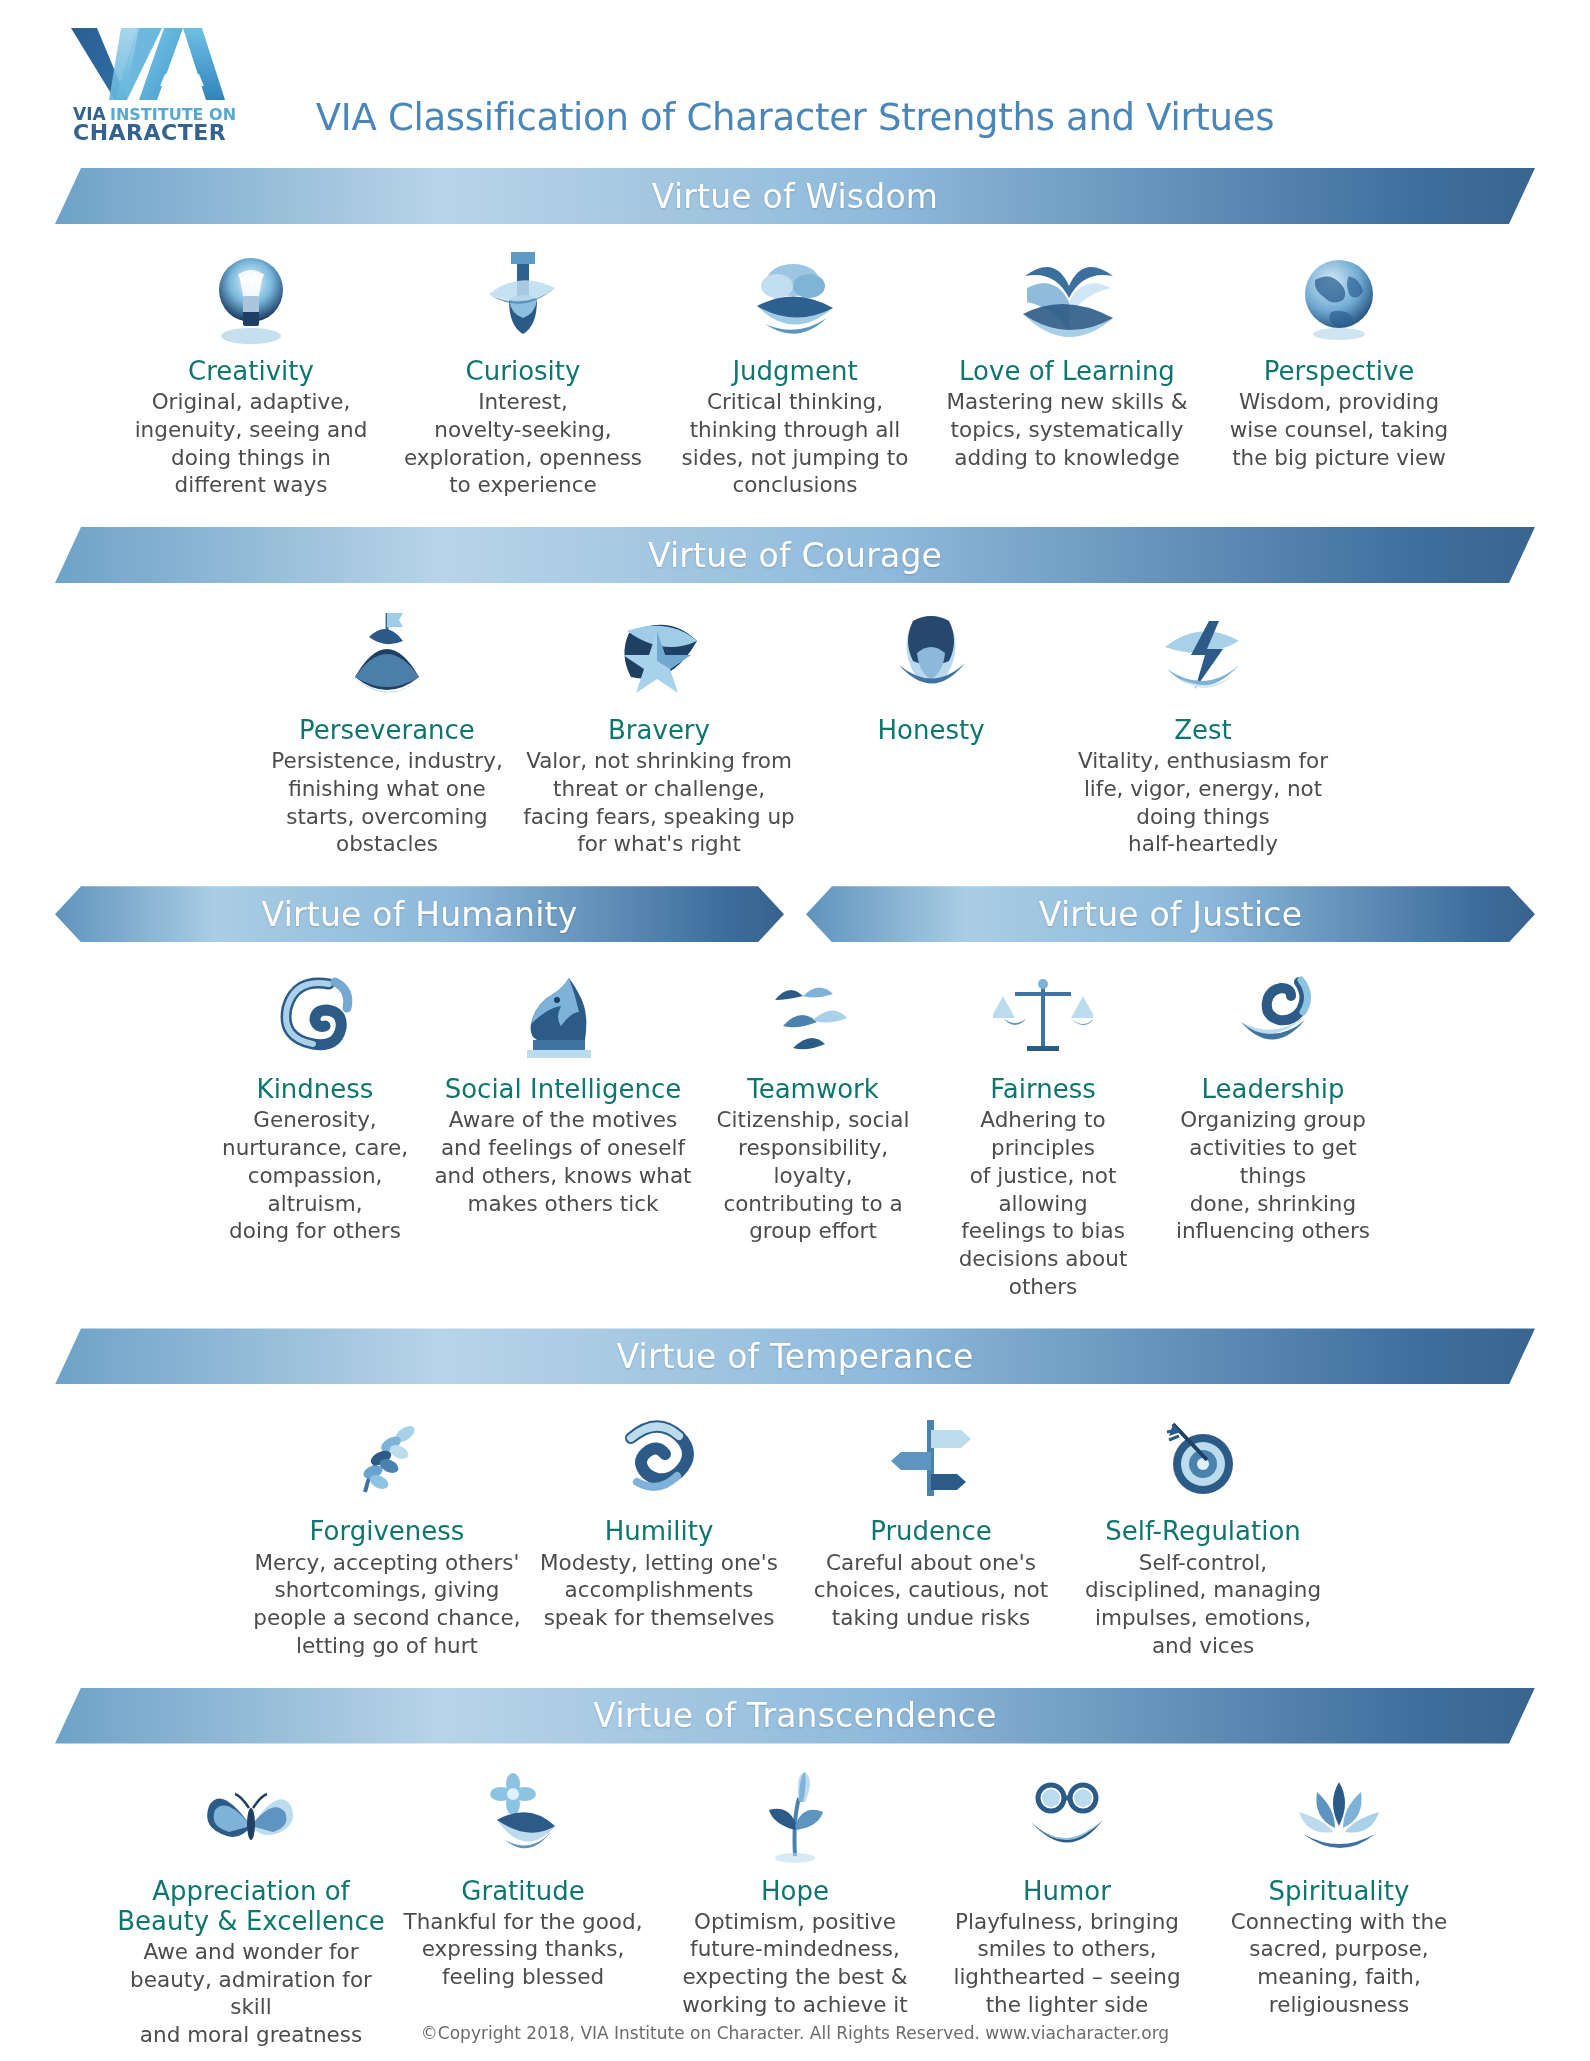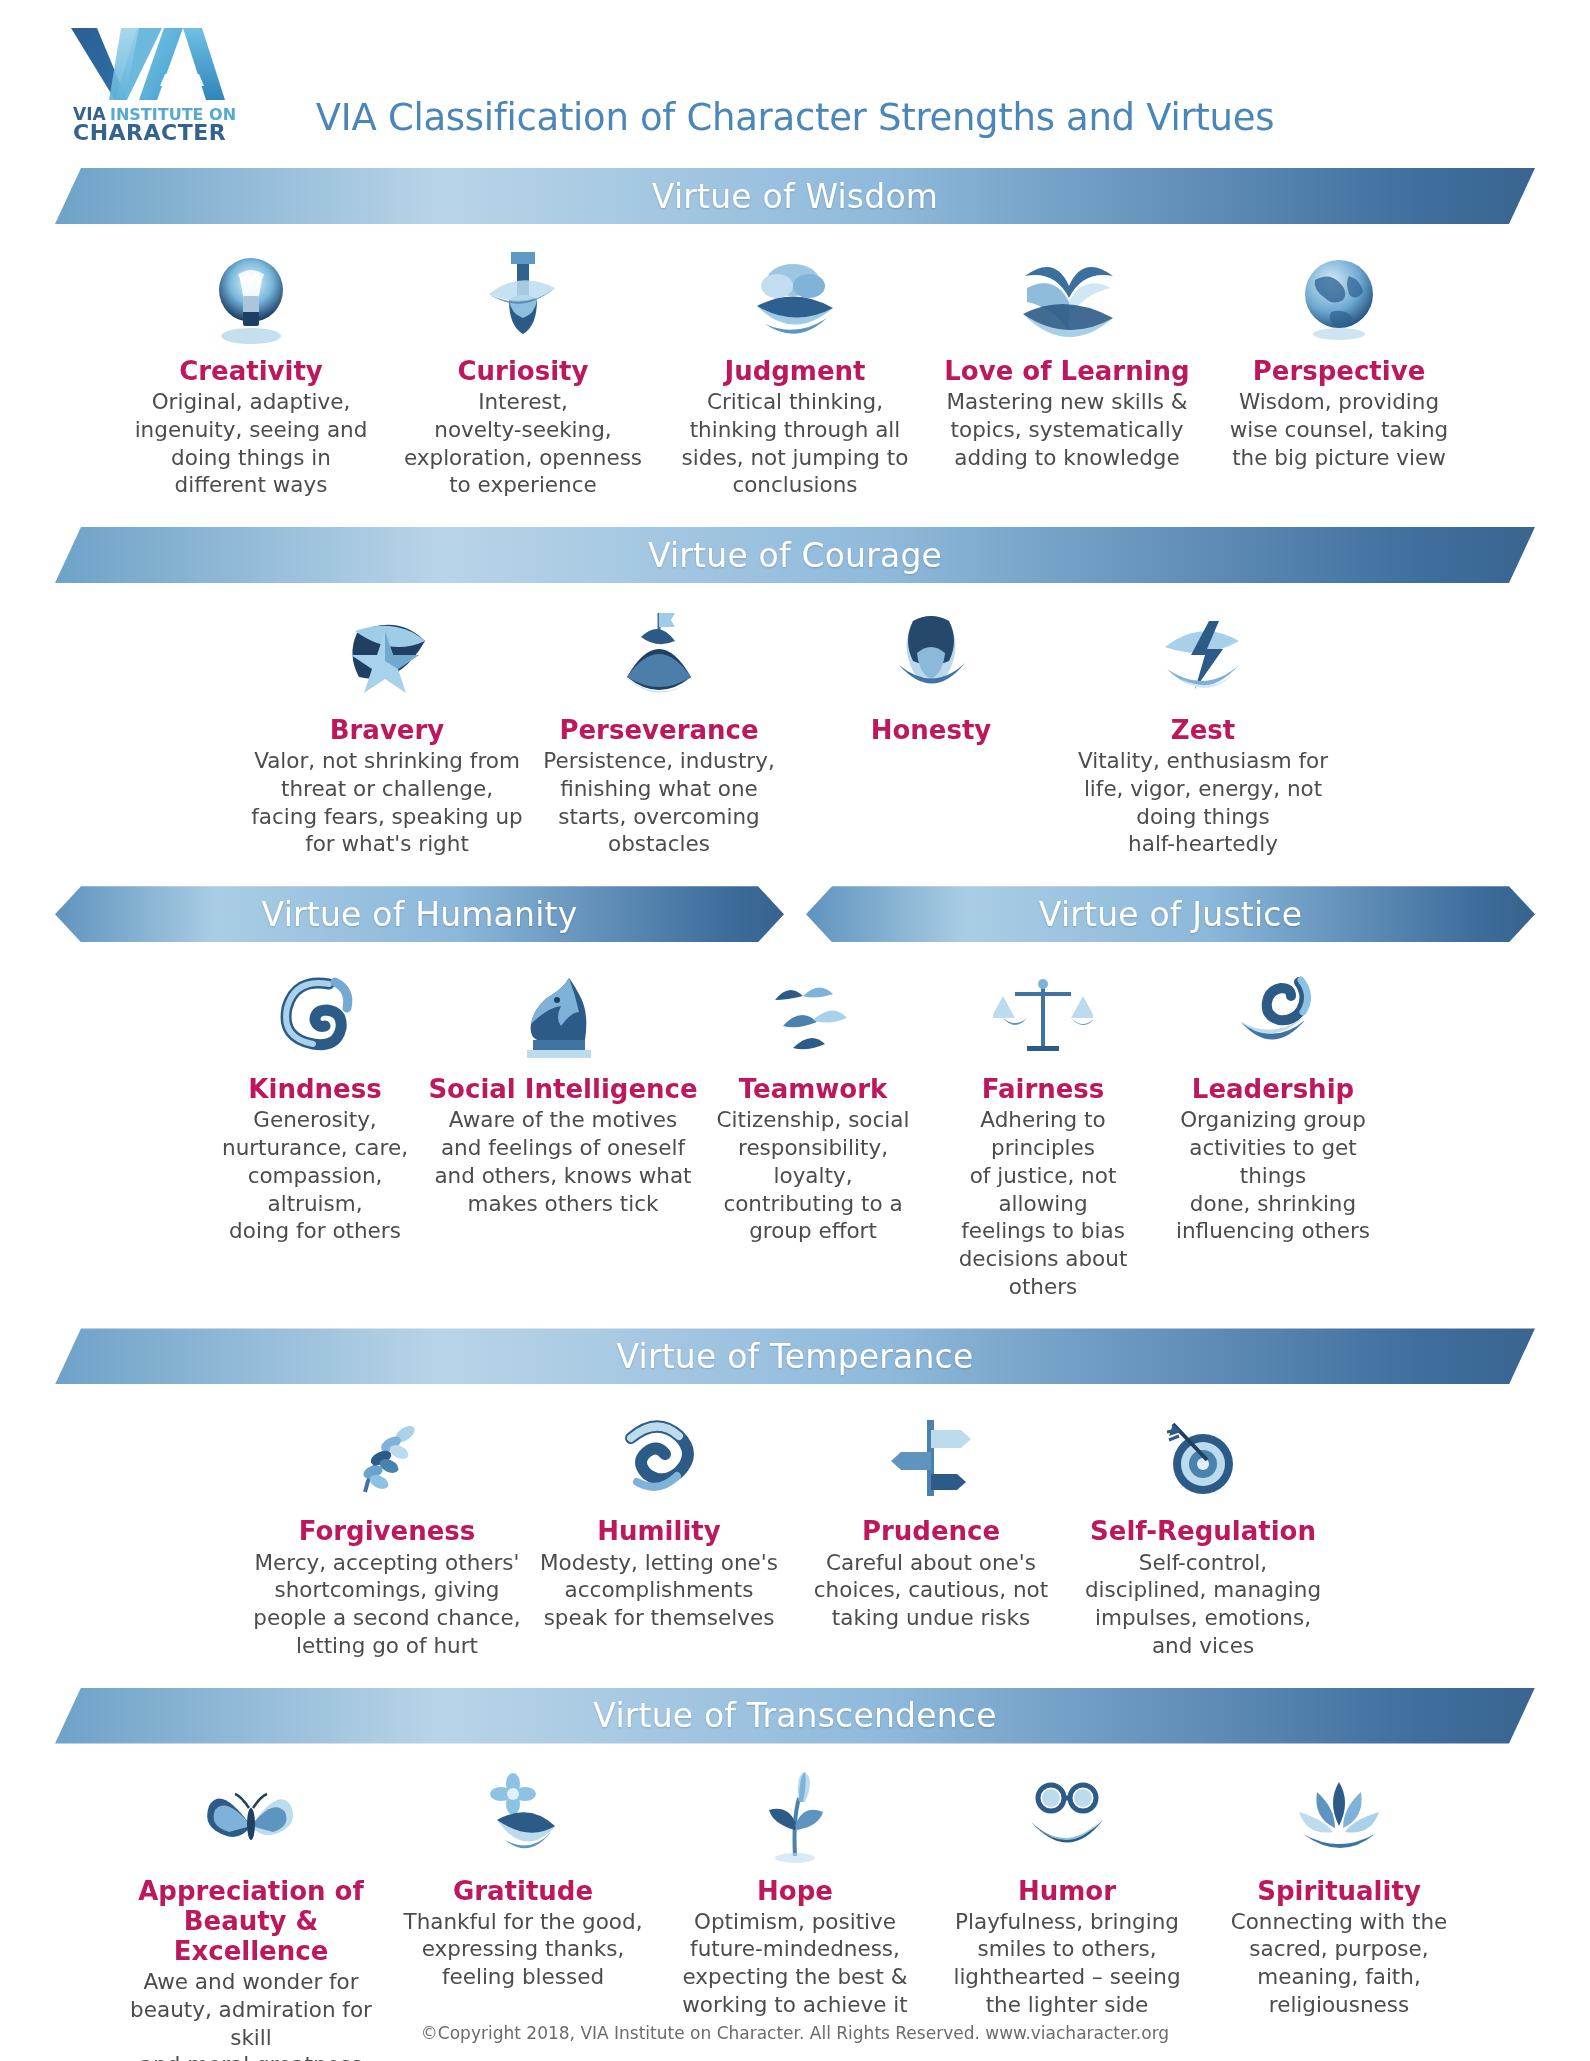--- a/index.html
+++ b/index.html
@@ -48,22 +48,22 @@
 
   
   .grid { display:flex; justify-content:center; }
   .cell {
     display:flex; flex-direction:column; align-items:center;
     text-align:center;
   }
   .icon-wrap { height:108px; display:flex; align-items:flex-end; justify-content:center; }
   .icon-wrap svg { display:block; }
   .sname {
-    color:#be185d; font-size:26px; line-height:1.16; margin-top:8px;
-    font-family:"DejaVu Sans", sans-serif; font-weight:700;
+    color:#0f766e; font-size:26px; line-height:1.16; margin-top:8px;
+    font-family:"DejaVu Sans", sans-serif; font-weight:400;
     white-space:pre-line;
   }
   .sdesc {
     color:#4c4c4c; font-size:21.5px; line-height:1.29; margin-top:2px;
     font-family:"DejaVu Sans", sans-serif;
   }
 
   .sec { margin-top:0; }
   .sp-28 { height:28px; }
   .sp-16 { height:16px; }
@@ -226,48 +226,48 @@
 
   <div class="sec">
     <div class="banner full">
       <span class="btxt">Virtue of Courage</span>
     </div>
     <div class="sp-16"></div>
     <div class="grid">
       <div class="cell" style="width:272px">
         <div class="icon-wrap">
           <svg width="104" height="100" viewBox="0 0 104 100">
-          <path d="M22 26 q40 -20 68 8 q-26 46 -66 36 q-12 -22 -2 -44z" fill="#1f3f63"></path>
-              <path d="M20 24 q42 -14 70 10 q-34 16 -70 -10z" fill="#9fcde8"></path>
-              <polygon points="50,24 58,48 84,48 63,62 71,86 50,72 29,86 37,62 16,48 42,48" fill="#a6d2ec"></polygon>
-              <polygon points="50,24 58,48 84,48 63,62 50,54" fill="#6fa9d0"></polygon>
-            </svg>
-        </div>
-        <div class="sname">Bravery</div>
-        <div class="sdesc" style="white-space:pre-line">Valor, not shrinking from
-threat or challenge,
-facing fears, speaking up
-for what's right</div>
-      </div>
-      <div class="cell" style="width:272px">
-        <div class="icon-wrap">
-          <svg width="104" height="100" viewBox="0 0 104 100">
           <path d="M52 6 v20" stroke="#3a6f9e" stroke-width="3"></path>
               <path d="M52 6 h16 l-4 7 4 7 h-16z" fill="#9fcde8"></path>
               <path d="M20 70 q32 -56 64 0 q-32 26 -64 0z" fill="#1f3f63"></path>
               <path d="M20 70 q32 -46 64 0 q-32 20 -64 0z" fill="#4b7ea9"></path>
               <path d="M16 68 q36 34 72 2 q-34 30 -72 -2z" fill="#bcdcee"></path>
               <path d="M34 30 q18 -18 34 4 q-18 8 -34 -4z" fill="#2b5a86"></path>
             </svg>
         </div>
         <div class="sname">Perseverance</div>
         <div class="sdesc" style="white-space:pre-line">Persistence, industry,
 finishing what one
 starts, overcoming
 obstacles</div>
+      </div>
+      <div class="cell" style="width:272px">
+        <div class="icon-wrap">
+          <svg width="104" height="100" viewBox="0 0 104 100">
+          <path d="M22 26 q40 -20 68 8 q-26 46 -66 36 q-12 -22 -2 -44z" fill="#1f3f63"></path>
+              <path d="M20 24 q42 -14 70 10 q-34 16 -70 -10z" fill="#9fcde8"></path>
+              <polygon points="50,24 58,48 84,48 63,62 71,86 50,72 29,86 37,62 16,48 42,48" fill="#a6d2ec"></polygon>
+              <polygon points="50,24 58,48 84,48 63,62 50,54" fill="#6fa9d0"></polygon>
+            </svg>
+        </div>
+        <div class="sname">Bravery</div>
+        <div class="sdesc" style="white-space:pre-line">Valor, not shrinking from
+threat or challenge,
+facing fears, speaking up
+for what's right</div>
       </div>
       <div class="cell" style="width:272px">
         <div class="icon-wrap">
           <svg width="104" height="100" viewBox="0 0 104 100">
           <path d="M34 14 q18 -10 36 0 q14 26 -2 54 q-16 14 -32 0 q-16 -28 -2 -54z" fill="#b9d9ee"></path>
               <path d="M34 14 q18 -10 36 0 q10 20 0 40 q-18 8 -36 0 q-10 -20 0 -40z" fill="#27486d"></path>
               <path d="M38 46 q14 -12 28 0 q-2 20 -14 26 q-12 -6 -14 -26z" fill="#8cb9d9"></path>
               <path d="M20 58 q34 28 66 -2 q-32 40 -66 2z" fill="#3f74a2"></path>
             </svg>
         </div>

